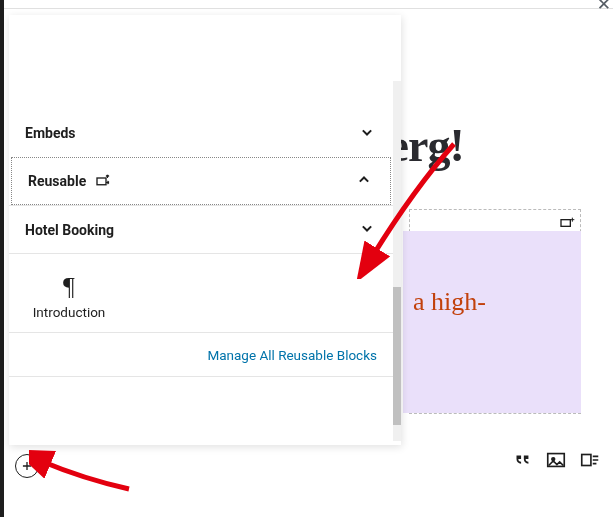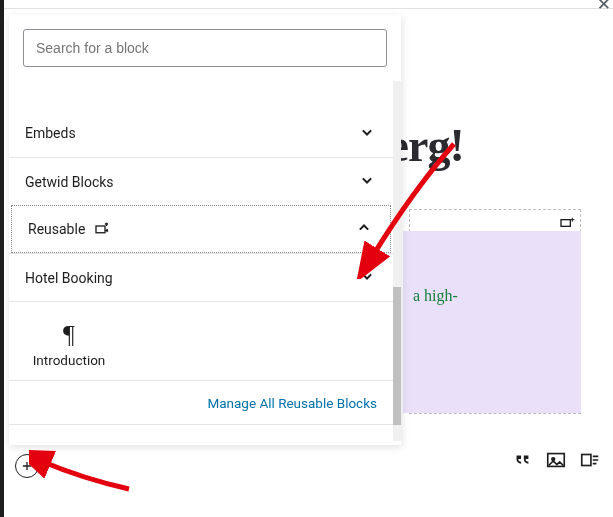--- a/index.html
+++ b/index.html
@@ -70,22 +70,22 @@
   .purple-box {
     position: absolute;
     left: 399px;
     top: 222px;
     width: 178px;
     height: 182px;
     background: #eae0fa;
   }
   .purple-text {
     font-family: Georgia, serif;
-    color: #15803d;
-    font-size: 16px;
+    color: #c2410c;
+    font-size: 26px;
     padding: 56px 10px 0 10px;
   }
   .panel {
     position: absolute;
     left: 5px;
     top: 6px;
     width: 392px;
     height: 430px;
     background: #fff;
     box-shadow: 1px 2px 8px rgba(0,0,0,0.12);
@@ -124,21 +124,21 @@
     height: 138px;
     background: #c0c0c0;
   }
   .cat {
     height: 48px;
     border-top: 1px solid #e5e5e5;
     display: flex;
     align-items: center;
     padding: 0 16px;
     font-size: 14px;
-    font-weight: 400;
+    font-weight: 700;
     color: #1e1e1e;
     position: relative;
     cursor: pointer;
     text-align: right;
   }
   .cat:first-child { border-top: none; margin-top: 28px; }
   .cat .chev {
     position: absolute;
     right: 16px;
   }
@@ -231,35 +231,24 @@
           <path d="M20 4 L20 10 M17 7 L23 7" stroke-width="1.5"></path>
         <path d="M20 5 L20 13 M20 5 l-2 2 M20 5 l2 2" stroke="none"></path>
       </svg>
     </span>
   </div>
   <div class="purple-box">
     <div class="purple-text">a high-</div>
   </div>
 
   <div class="panel">
-    <div class="search">
-      <input type="text" placeholder="Search for a block" style="">
-    </div>
 
     <div class="scroll">
       <div class="cat">
         <span>Embeds</span>
-        <span class="chev">
-          <svg viewBox="0 0 24 24" fill="none" stroke="currentColor" stroke-width="2.4">
-              <path d="M7 10l5 5 5-5"></path>
-            </svg>
-        </span>
-      </div>
-      <div class="cat">
-        <span>Getwid Blocks</span>
         <span class="chev">
           <svg viewBox="0 0 24 24" fill="none" stroke="currentColor" stroke-width="2.4">
               <path d="M7 10l5 5 5-5"></path>
             </svg>
         </span>
       </div>
       <div class="cat open">
         <span>Reusable</span>
         <span class="reuse-icon">
           <svg width="18" height="18" viewBox="0 0 24 24" fill="none" stroke="currentColor" stroke-width="1.8">

